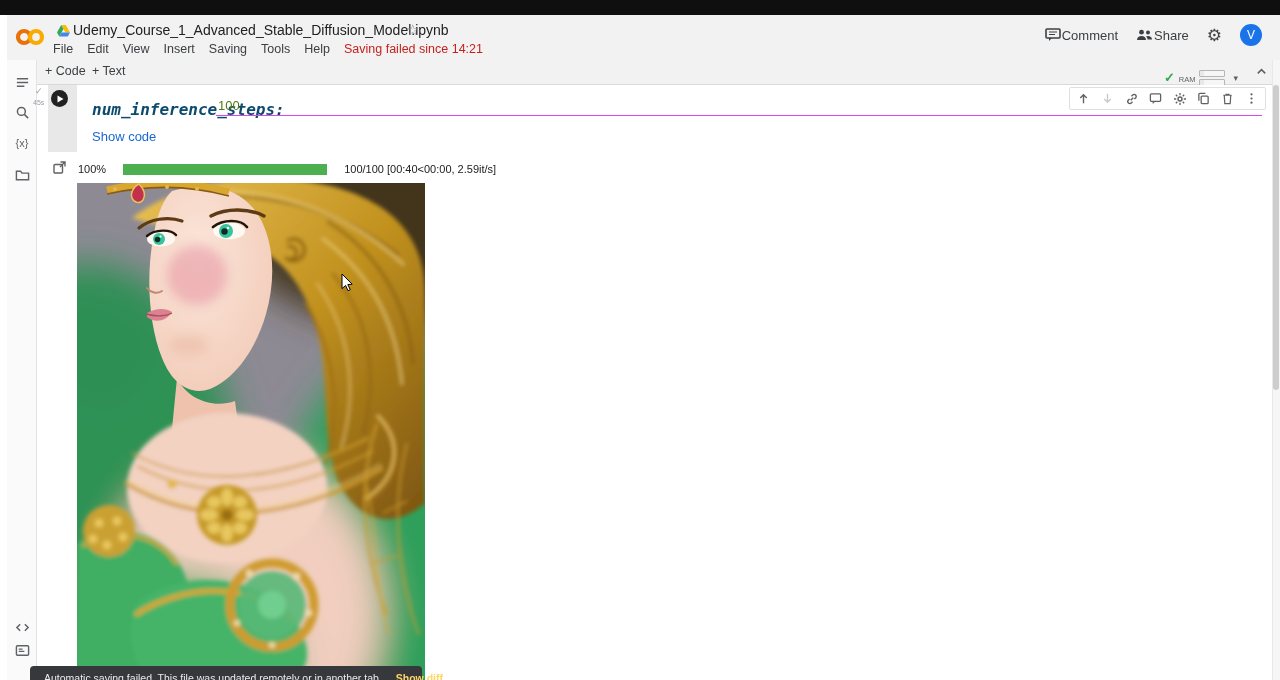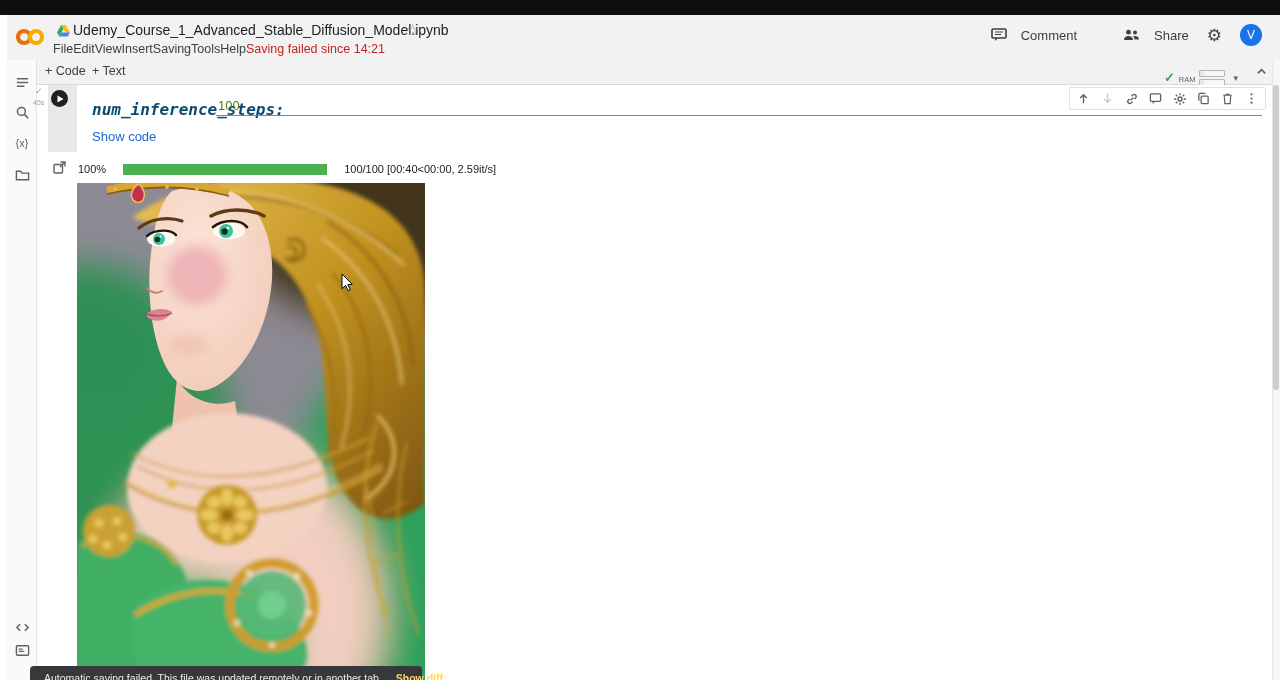--- a/index.html
+++ b/index.html
@@ -7,25 +7,25 @@
   body { font-family:"Liberation Sans", sans-serif; }
   .stage { position:relative; width:1280px; height:680px; background:#fff; overflow:hidden; }
 
   .topbar { position:absolute; left:0; top:0; width:1280px; height:15px; background:#0f0f0f; }
 
   .header { position:absolute; left:7px; top:15px; width:1273px; height:45px; background:#f2f2f2; }
   .logo { position:absolute; left:8px; top:12px; cursor:pointer; }
   .drive-ic { position:absolute; left:50px; top:10px; }
   .nb-title { position:absolute; left:66px; top:7px; font-size:14px; color:#202124; cursor:text; }
   .star { position:absolute; left:399px; top:6px; font-size:15px; color:#8d9196; cursor:pointer; }
-  .menurow { position:absolute; left:46px; top:27px; display:flex; font-size:12.5px; color:#3c4043; }
+  .menurow { position:absolute; left:46px; top:27px; display:flex; gap:14px; font-size:12.5px; color:#3c4043; }
   .menurow span { cursor:pointer; }
   .save-status { color:#c5221f; cursor:pointer; }
   .hdr-right { position:absolute; right:18px; top:9px; display:flex; align-items:center; gap:18px; color:#3c4043; }
-  .hdr-btn { display:flex; align-items:center; gap:14px; font-size:13px; cursor:pointer;margin-left:28px; }
+  .hdr-btn { display:flex; align-items:center; gap:1px; font-size:13px; cursor:pointer; }
   .gear { font-size:17px; color:#444746; cursor:pointer; line-height:1; }
   .avatar { width:22px; height:22px; border-radius:50%; background:#1a73e8; color:#fff; font-size:12px;
             display:flex; align-items:center; justify-content:center; cursor:pointer; }
 
   .toolbar { position:absolute; left:37px; top:60px; width:1243px; height:25px; background:#f2f2f2;
              border-bottom:1px solid #d9d9d9; }
   .addbtn { position:absolute; top:4px; font-size:12.5px; color:#3c4043; cursor:pointer; }
   .ramdisk { position:absolute; right:42px; top:2px; display:flex; align-items:center; gap:4px; cursor:pointer; }
   .ram-check { color:#34a853; font-size:13px; font-weight:bold; }
   .meter-labels { display:flex; flex-direction:column; align-items:flex-end; font-size:7.5px; color:#5f6368; line-height:9px;margin-top:13px; }

